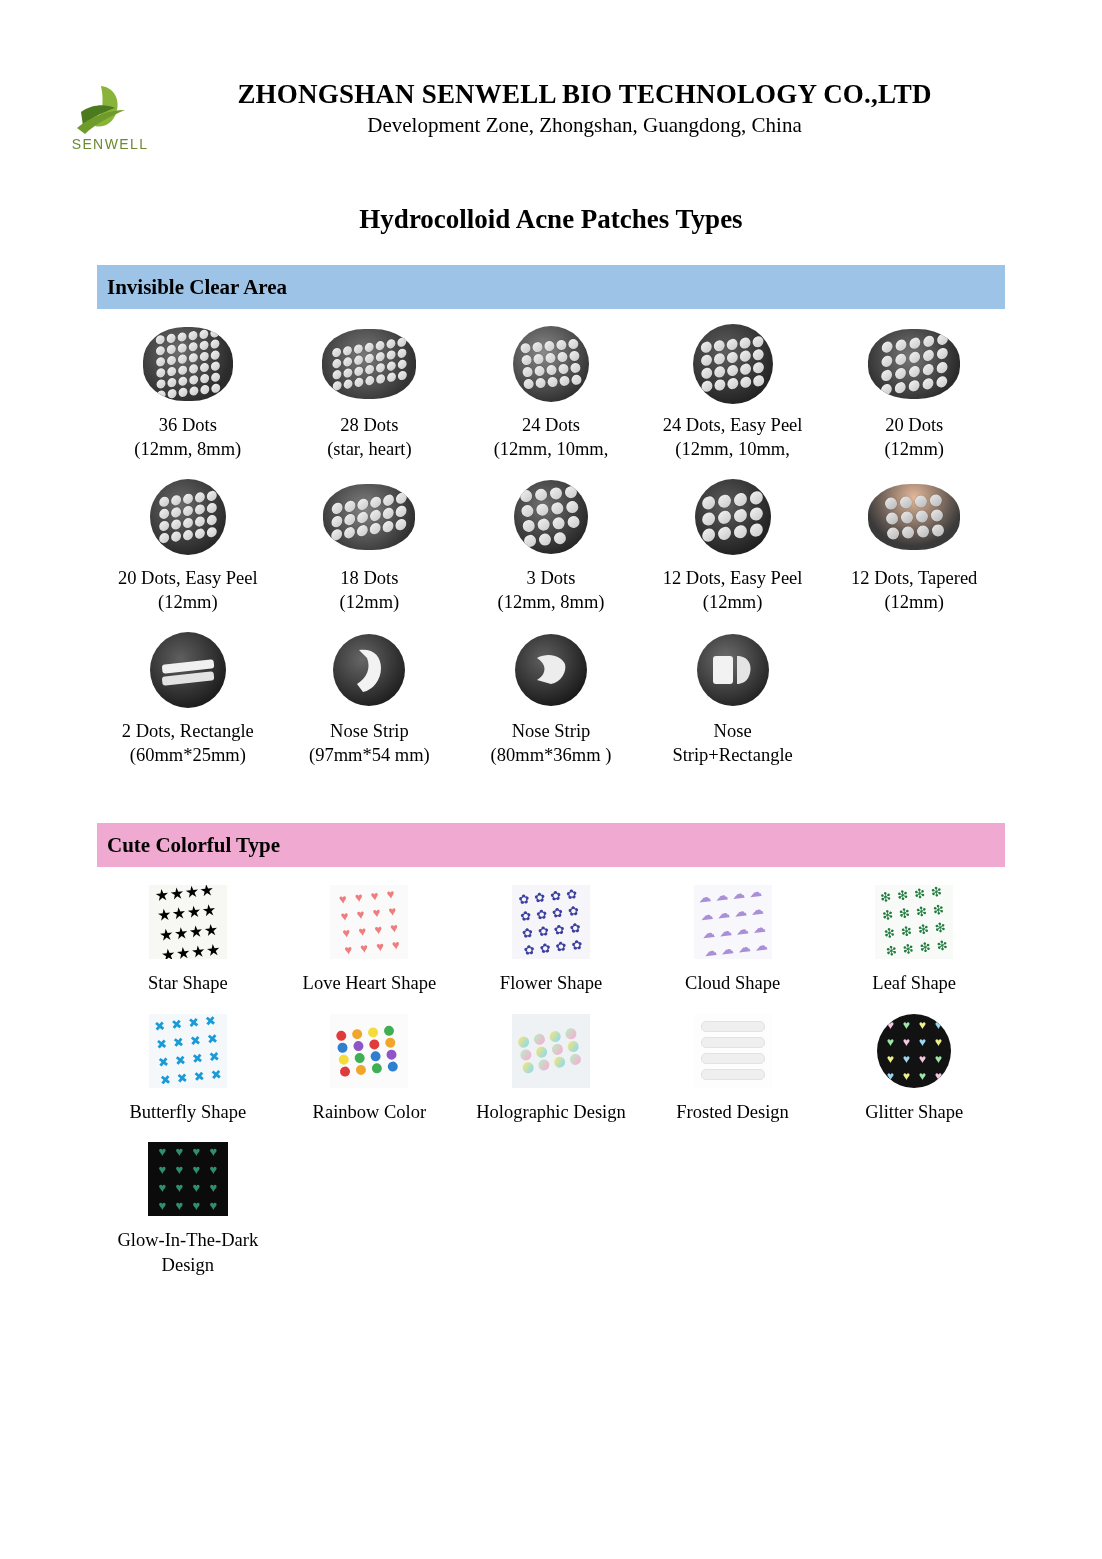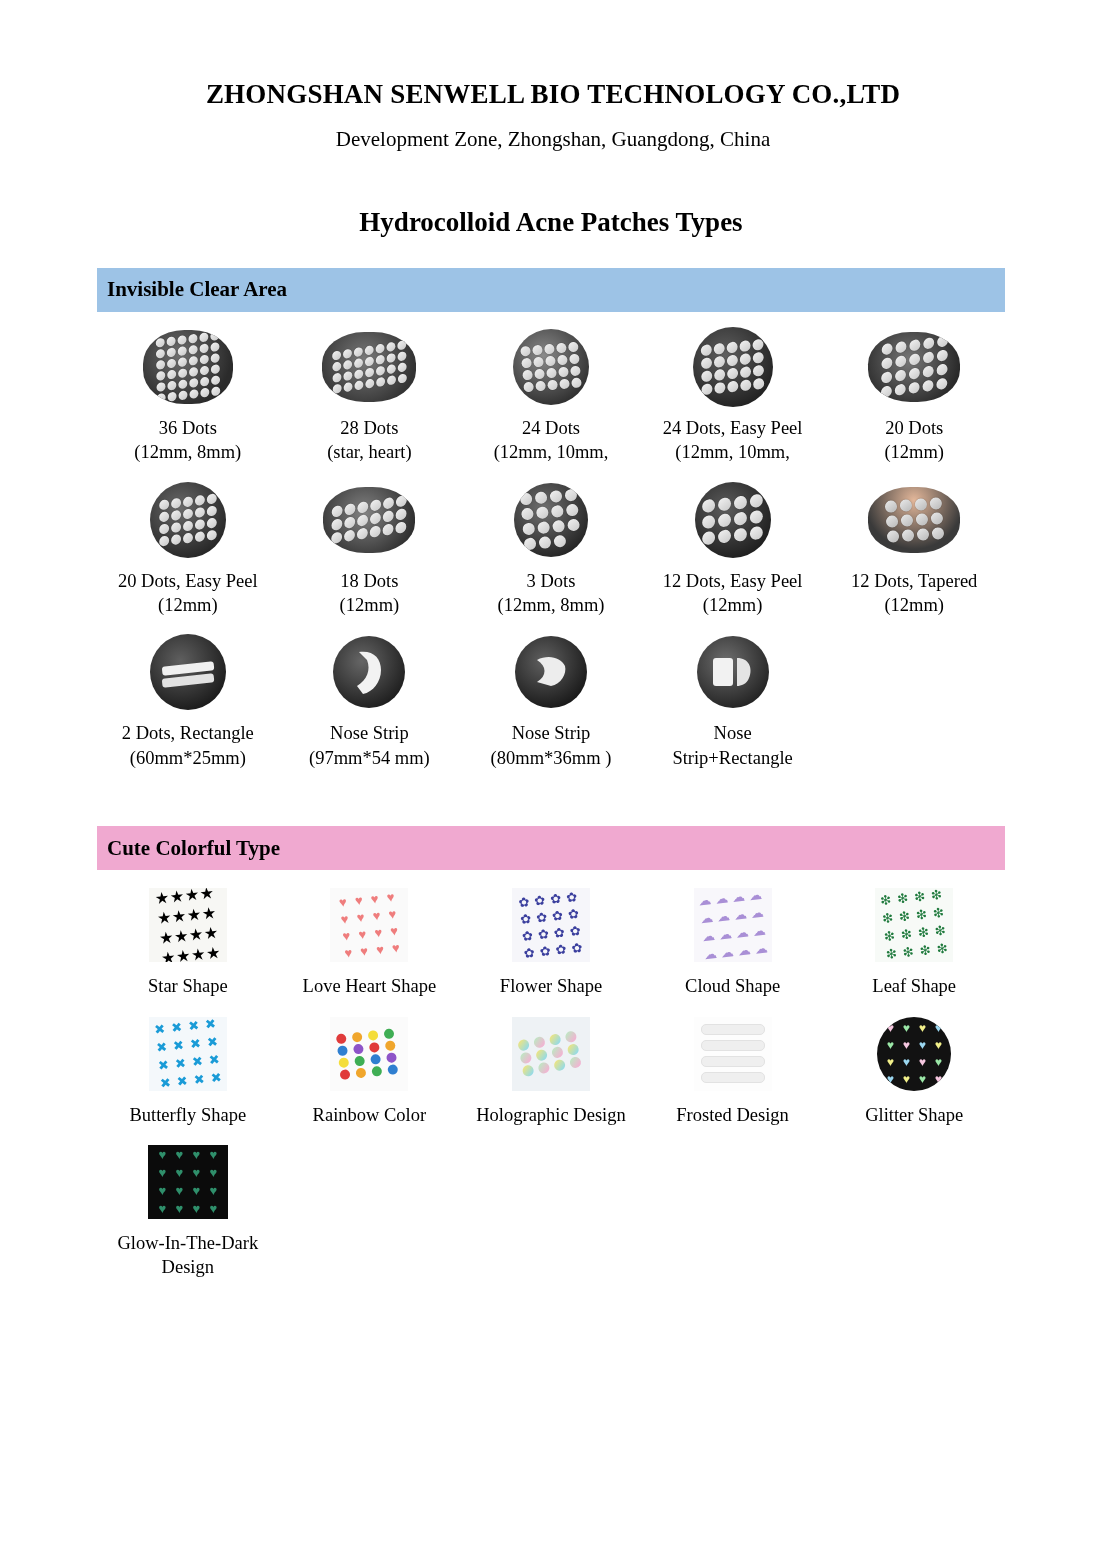--- a/index.html
+++ b/index.html
@@ -160,23 +160,33 @@
   }
 
   .spacer-gap { height: 26px; }
 </style>
 </head>
 <body>
 
 <div class="page">
 
   <div class="header">
+    <div class="logo">
+      <div class="logo-mark">
+        <svg width="78" height="56" viewBox="0 0 78 56" xmlns="http://www.w3.org/2000/svg">
+          <path d="M30 4 C46 6 50 22 44 34 C40 42 32 46 24 44 C30 34 34 22 30 4 Z" fill="#8ab33a"></path>
+          <path d="M10 30 C22 22 34 22 44 26 C32 30 20 36 12 44 Z" fill="#4c7a1e"></path>
+          <path d="M6 46 C20 34 38 28 54 28 C40 34 24 42 14 52 Z" fill="#6f9b2b"></path>
+        </svg>
+      </div>
+      <div class="logo-word">SENWELL</div>
+    </div>
     <div class="header-text">
       <div class="company-name">ZHONGSHAN SENWELL BIO TECHNOLOGY CO.,LTD</div>
-      <div class="company-addr" style="margin-top:14px">Development Zone, Zhongshan, Guangdong, China</div>
+      <div class="company-addr" style="margin-top:0">Development Zone, Zhongshan, Guangdong, China</div>
     </div>
   </div>
 
   <div class="doc-title">Hydrocolloid Acne Patches Types</div>
 
   <div class="section-bar blue">Invisible Clear Area</div>
 
   <div class="grid">
 
     <div class="cell">

